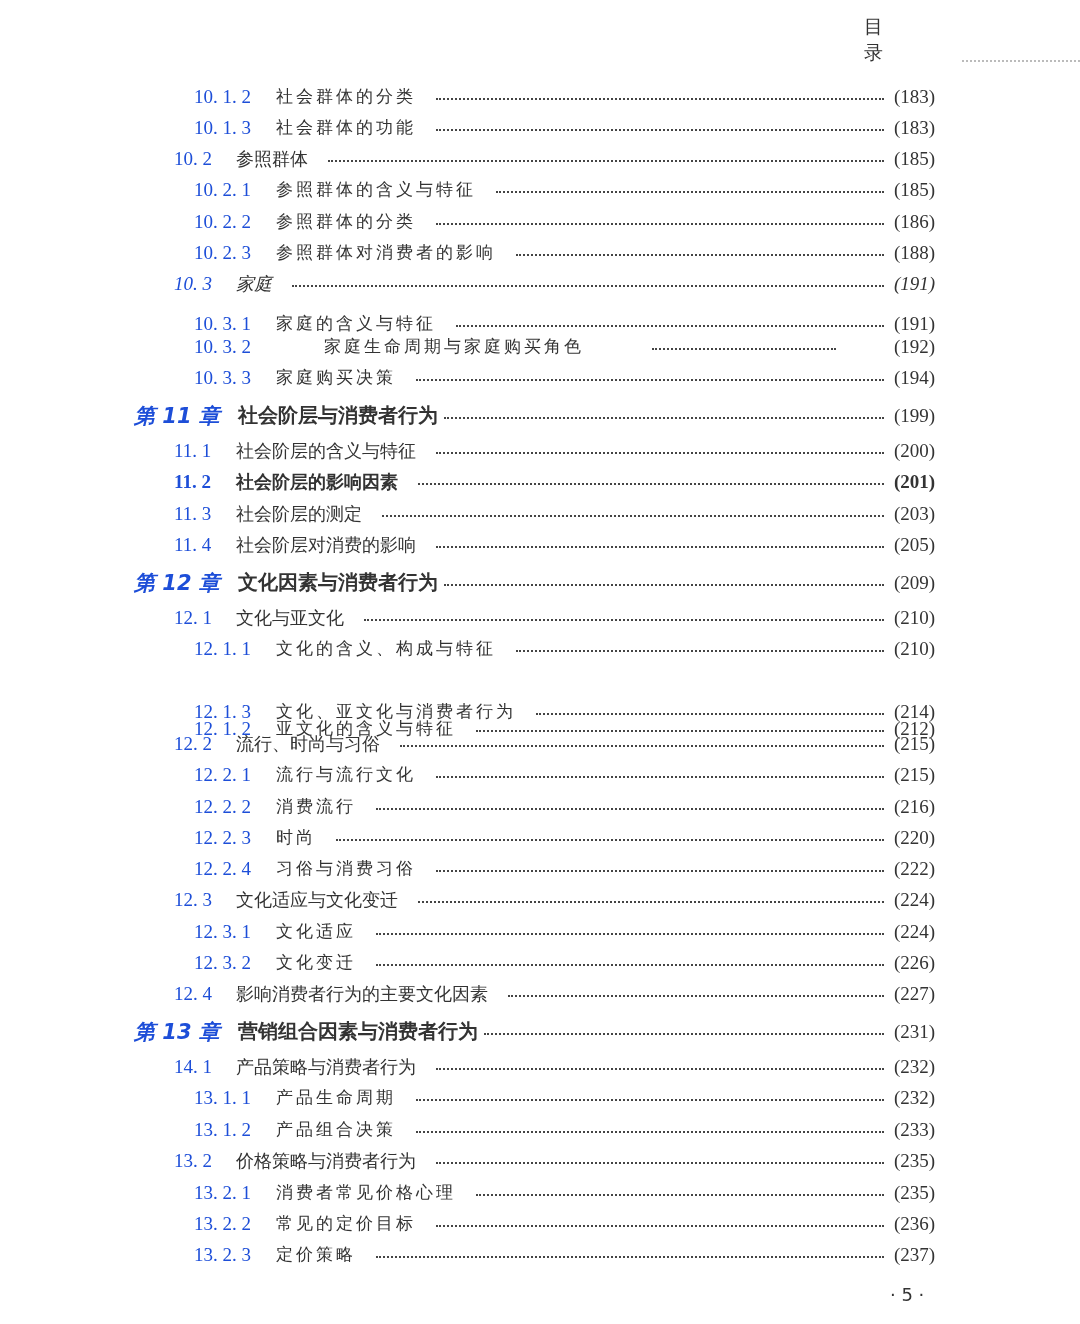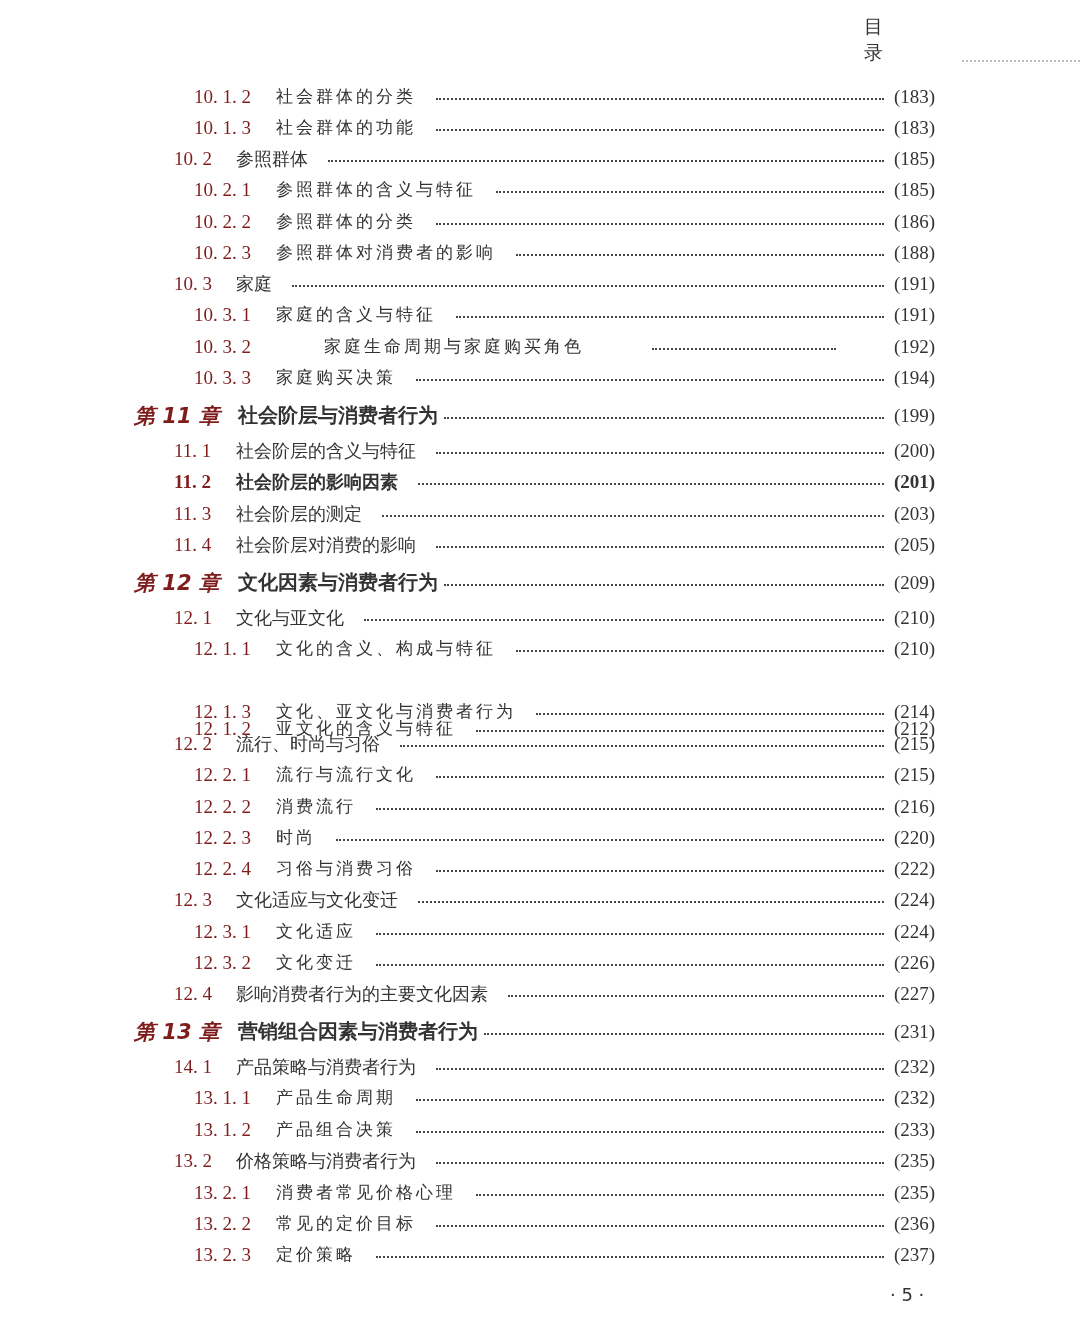--- a/index.html
+++ b/index.html
@@ -2,21 +2,21 @@
 <html><head>
   <meta charset="utf-8">
   <style>
     html, body { margin: 0; padding: 0; background: #ffffff; }
     body { width: 1080px; height: 1324px; position: relative; overflow: hidden; color: #2a2a2a; }
     .header { position: absolute; top: 14px; left: 864px; display: flex; align-items: flex-end; }
     .header-title { font-family: "DejaVu Sans", sans-serif; font-size: 19px; letter-spacing: 22px; color: #333; }
     .header-rule { width: 126px; height: 0; border-bottom: 2px dotted #bbb; margin-left: -6px; margin-bottom: 4px; }
     .toc { position: absolute; top: 80px; left: 0; width: 1080px; }
     .row { position: absolute; left: 0; width: 1080px; display: flex; align-items: center; height: 31px; }
-    .row .num { font-family: "Liberation Serif", serif; color: #7f1d1d; }
+    .row .num { font-family: "Liberation Serif", serif; color: #1d4ed8; }
     .row .title { font-family: "DejaVu Sans", sans-serif; color: #333; white-space: nowrap; }
     .row .leader { flex: 1; margin: 0 10px 0 20px; border-bottom: 2px dotted #444; height: 0; align-self: center; position: relative; top: 2px; }
     .row .page { font-family: "Liberation Serif", serif; font-size: 19px; color: #333; width: 52px; text-align: left; margin-right: 134px; white-space: nowrap; }
     .lvl3 .num { width: 82px; margin-left: 194px; font-size: 19px; }
     .lvl3 .title { font-size: 17px; letter-spacing: 3px; }
     .lvl2 .num { width: 62px; margin-left: 174px; font-size: 19px; }
     .lvl2 .title { font-size: 18px; }
     .lvl1 .num { width: 104px; margin-left: 134px; font-size: 21px; font-family: "DejaVu Sans", sans-serif; font-weight: bold; font-style: italic; }
     .lvl1 .title { font-size: 20px; font-weight: bold; }
     .lvl1 .leader { margin-left: 6px; }
@@ -60,27 +60,27 @@
       <span class="title">参照群体的分类</span>
       <span class="leader"></span>
       <span class="page">(186)</span>
     </div>
     <div class="row lvl3" style="top: 157px;">
       <span class="num">10. 2. 3</span>
       <span class="title">参照群体对消费者的影响</span>
       <span class="leader"></span>
       <span class="page">(188)</span>
     </div>
-    <div class="row lvl2" style="top: 188px;">
+    <div class="row lvl2" style="top: 188px; font-style: italic;">
       <span class="num">10. 3</span>
       <span class="title">家庭</span>
       <span class="leader"></span>
       <span class="page">(191)</span>
     </div>
-    <div class="row lvl3" style="top: 219px;">
+    <div class="row lvl3" style="top: 228px;">
       <span class="num">10. 3. 1</span>
       <span class="title">家庭的含义与特征</span>
       <span class="leader"></span>
       <span class="page">(191)</span>
     </div>
     <div class="row lvl3" style="top: 251px; gap: 48px;">
       <span class="num">10. 3. 2</span>
       <span class="title">家庭生命周期与家庭购买角色</span>
       <span class="leader"></span>
       <span class="page">(192)</span>

